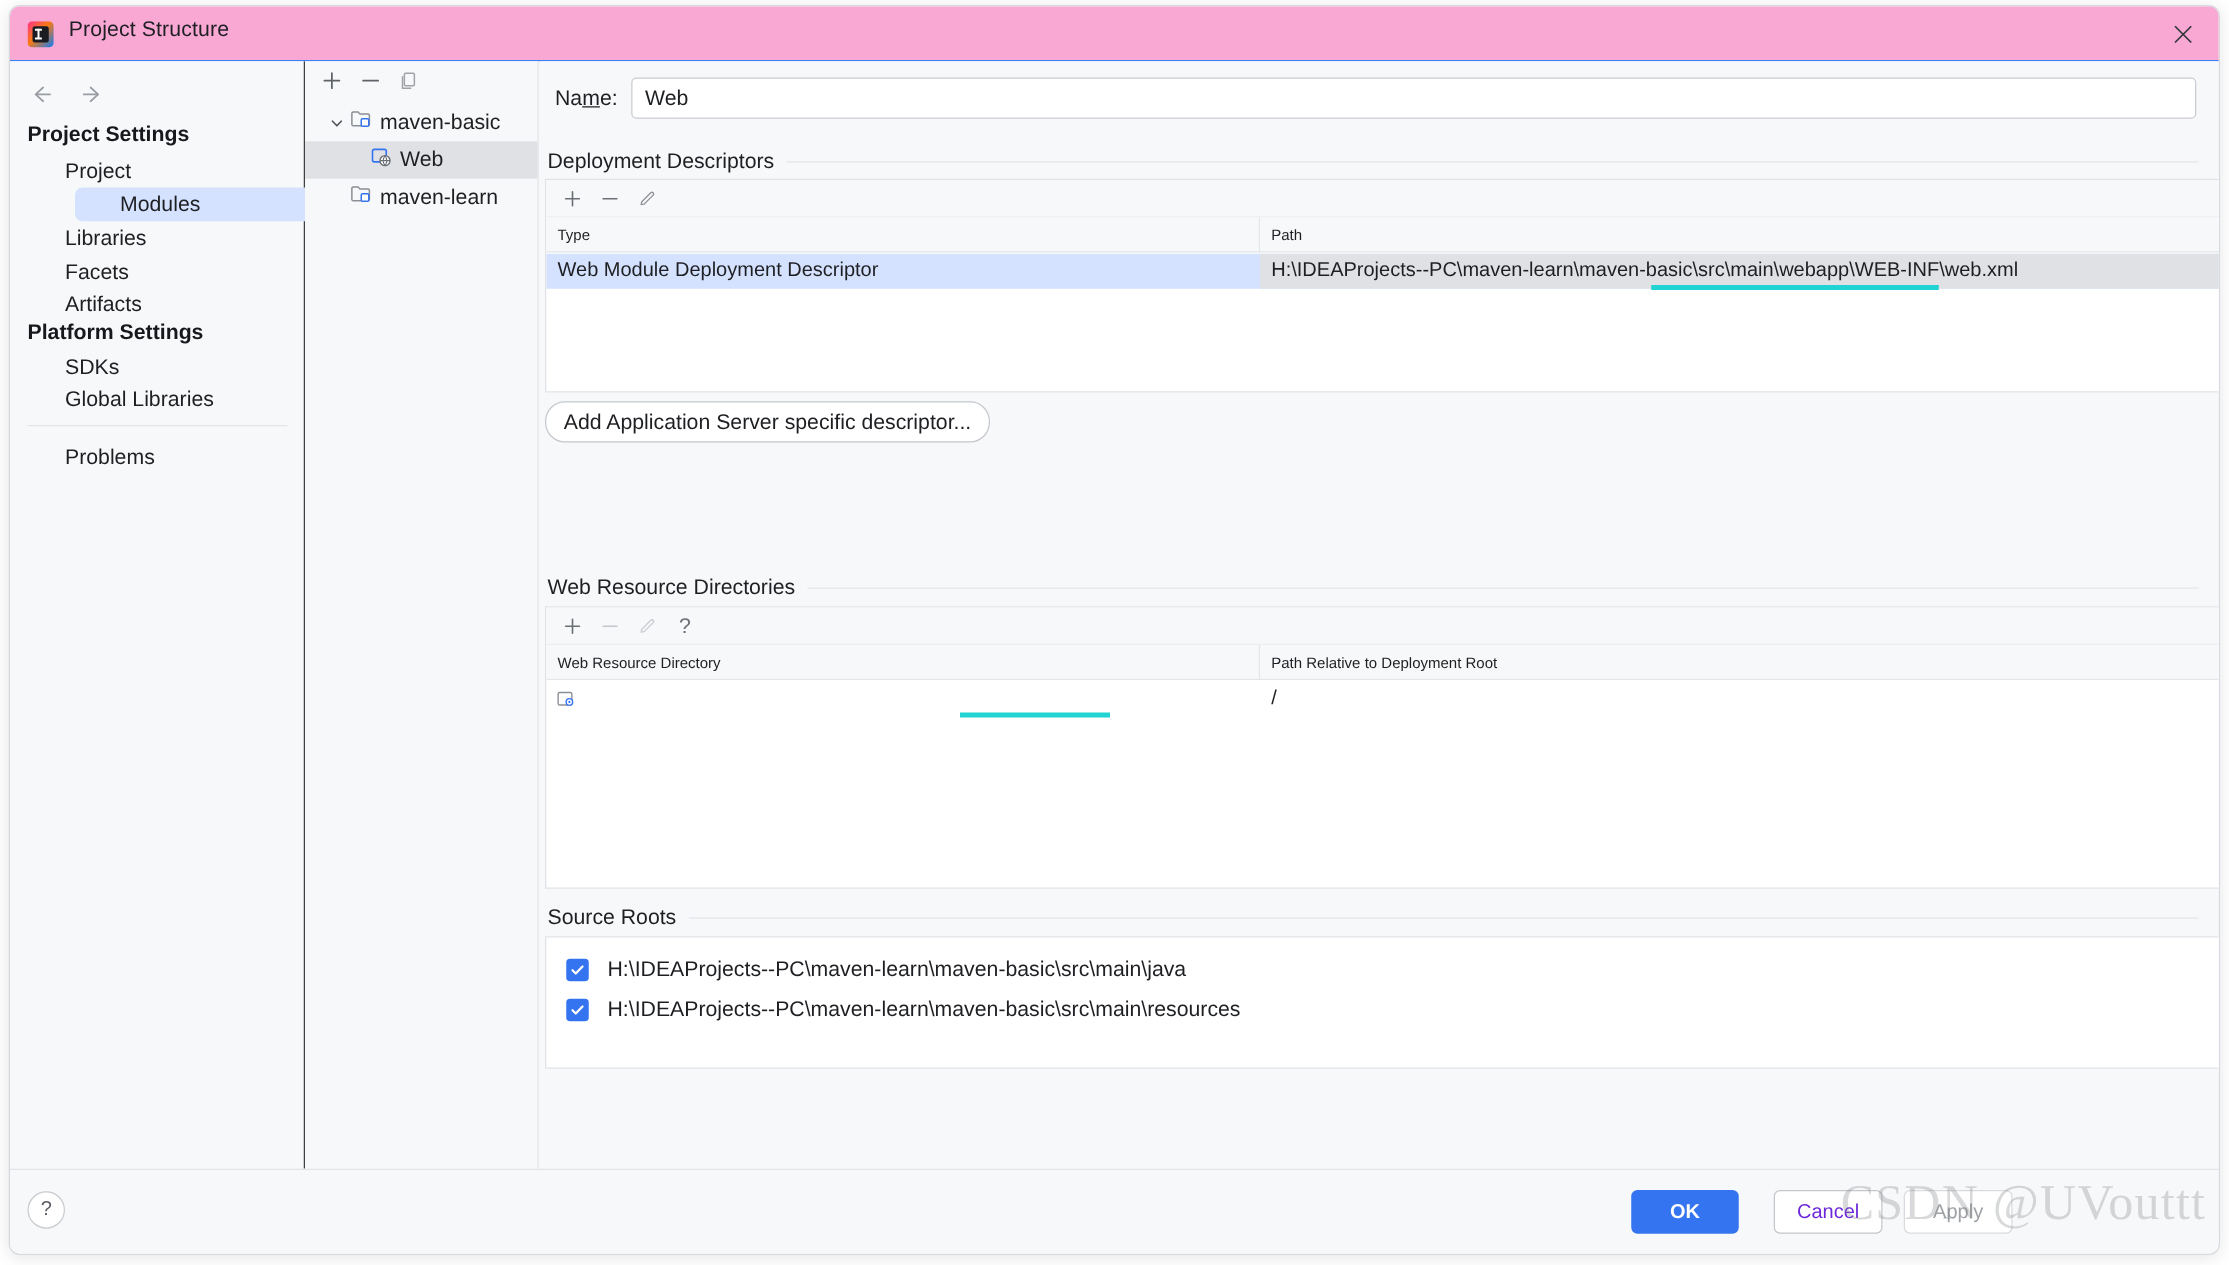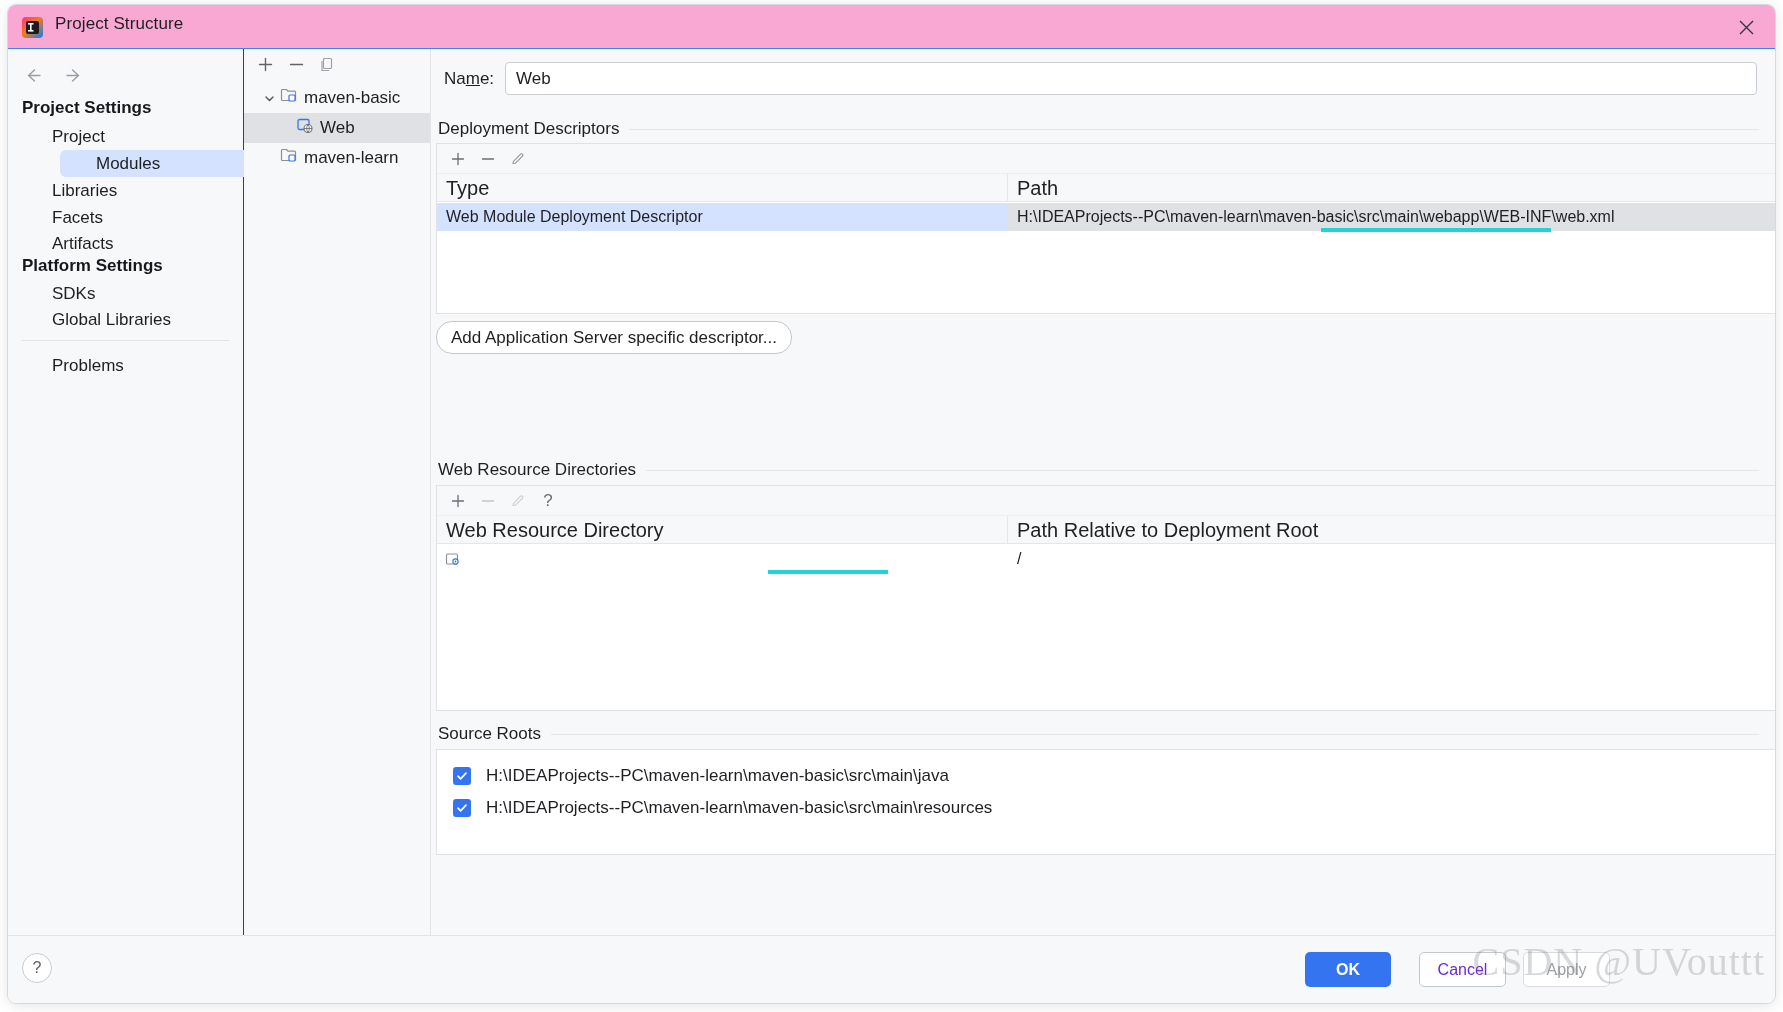--- a/index.html
+++ b/index.html
@@ -257,21 +257,21 @@
     height: 28px;
     background: #f7f8fa;
     border-bottom: 1px solid #e4e6ea;
     box-sizing: border-box;
   }
   .th {
     position: absolute;
     top: 0;
     height: 28px;
     line-height: 28px;
-    font-size: 20px;
+    font-size: 12px;
     color: #1e1f22;
     padding-left: 9px;
     box-sizing: border-box;
     white-space: nowrap;
   }
   .col-div {
     position: absolute;
     top: 0; height: 28px;
     width: 1px;
     background: #e4e6ea;

